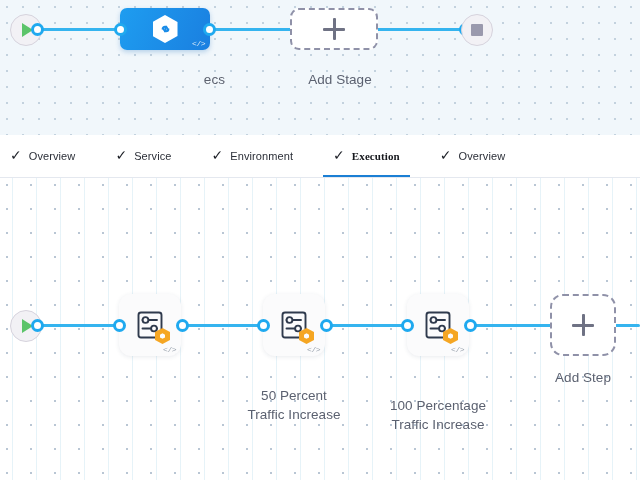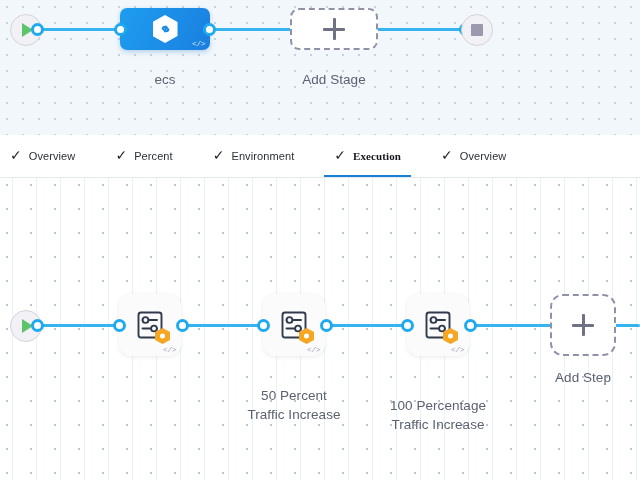--- a/index.html
+++ b/index.html
@@ -223,21 +223,21 @@
   
   .caption {
     position: absolute;
     text-align: center;
     font-size: 13.5px;
     line-height: 19px;
     color: #5b6170;
     white-space: pre-line;
     letter-spacing: 0.05px;
   }
-  .caption.stage-cap { color: #5d626f; }
+  .caption.stage-cap { color: #5d626f; text-align: right; }
 </style>
 </head>
 <body>
 
 <div id="app">
 
   <div class="stage-canvas">
 
     <div class="link" style="left:36px; top:28px; width:90px;"></div>
     <div class="link" style="left:208px; top:28px; width:85px;"></div>
@@ -256,36 +256,36 @@
       </span>
       <span class="code-tag">&lt;/&gt;</span>
     </div>
     <div class="dot" style="left:114px; top:23px;"></div>
     <div class="dot" style="left:203px; top:23px;"></div>
     <div class="caption stage-cap" style="left:105px; top:70px; width:120px;">ecs</div>
 
     <div class="add-node stage-add" style="left:290px; top:8px;">
       <span class="plus-glyph"></span>
     </div>
-    <div class="caption" style="left:274px; top:70px; width:120px;">Add Stage</div>
+    <div class="caption" style="left:280px; top:70px; width:120px;">Add Stage</div>
 
     <div class="dot" style="left:459px; top:23px;"></div>
     <div class="terminal" style="left:461px; top:14px;">
       <span class="stop-sq"></span>
     </div>
   </div>
 
   <div class="tab-bar">
     <div class="tab">
       <span class="tab-check">✓</span>
       <span class="tab-label">Overview</span>
     </div>
     <div class="tab">
       <span class="tab-check">✓</span>
-      <span class="tab-label">Percent</span>
+      <span class="tab-label">Service</span>
     </div>
     <div class="tab">
       <span class="tab-check">✓</span>
       <span class="tab-label">Environment</span>
     </div>
     <div class="tab active">
       <span class="tab-check">✓</span>
       <span class="tab-label">Execution</span>
     </div>
     <div class="tab">

